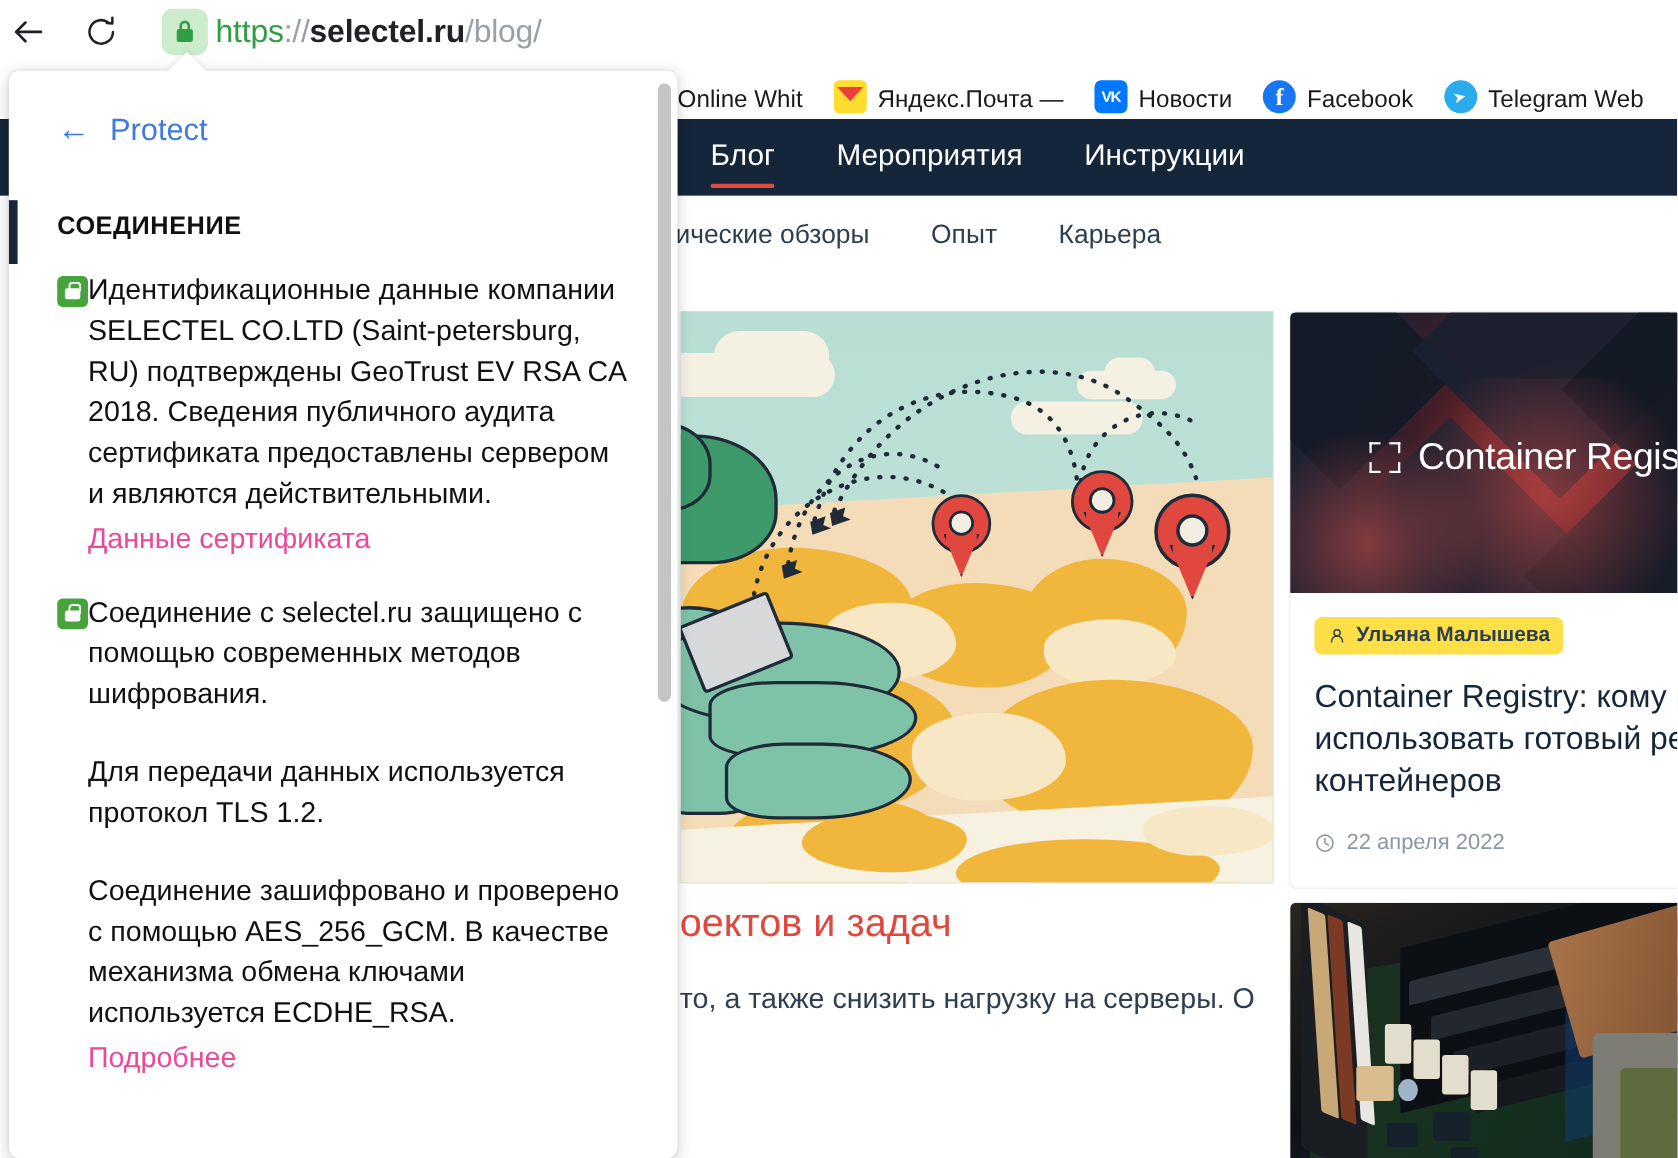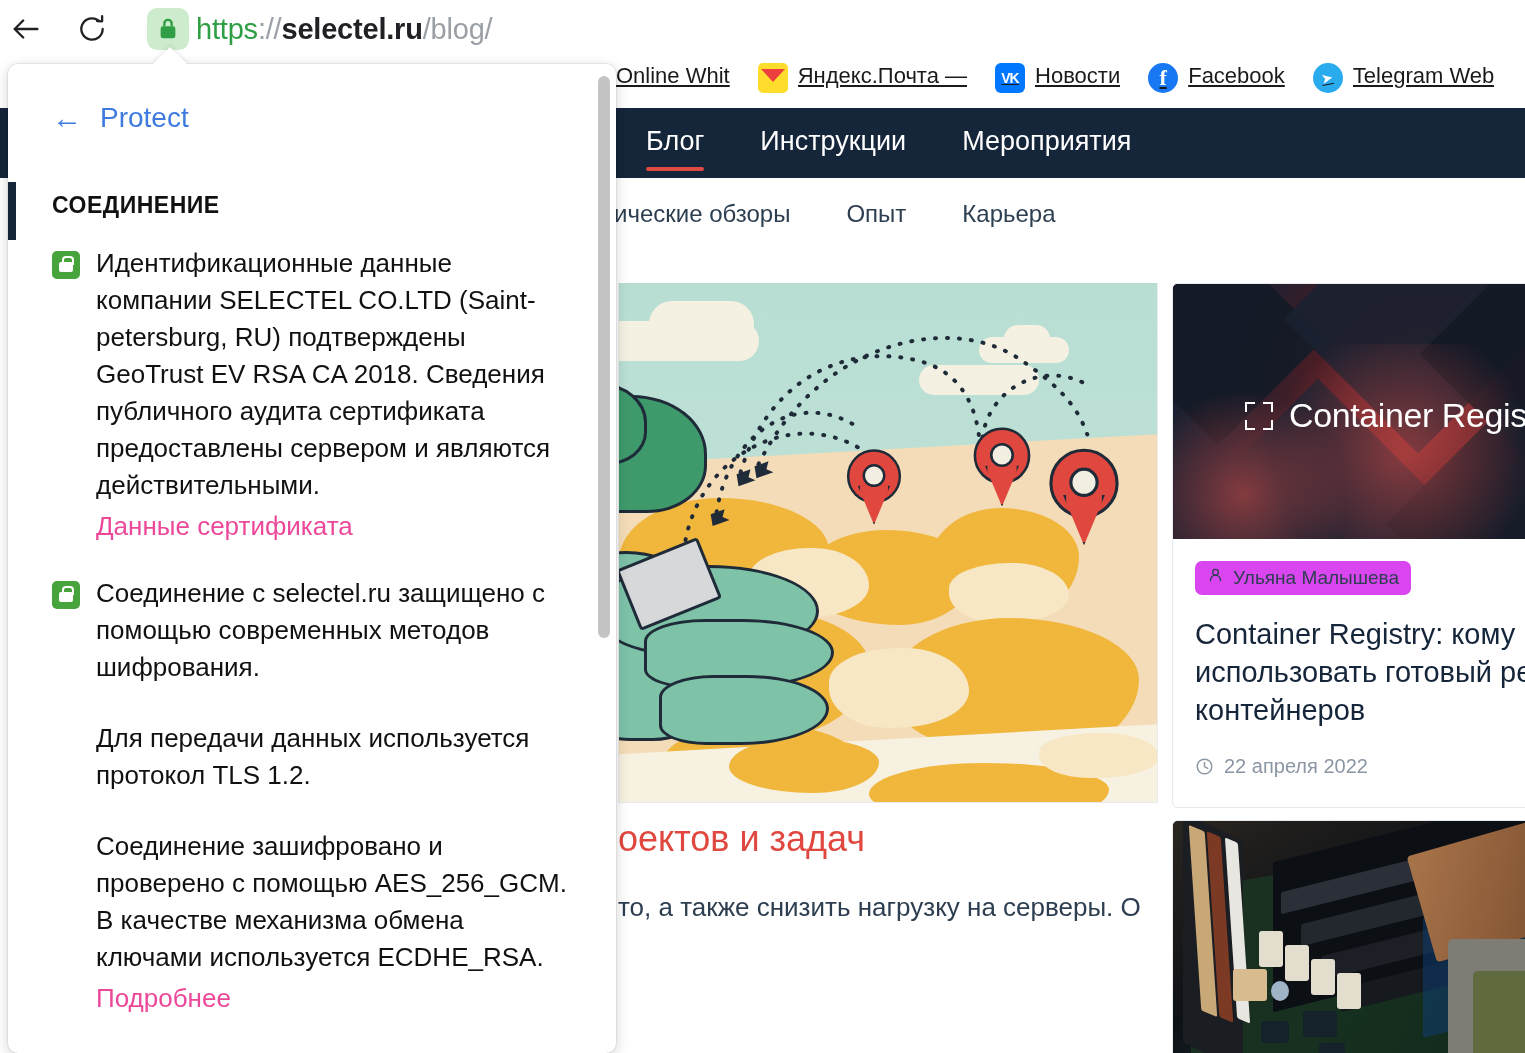--- a/index.html
+++ b/index.html
@@ -23,22 +23,22 @@
   .url { position:absolute; left:196px; top:9px; height:40px; display:flex; align-items:center;
          font-size:29px; letter-spacing:-0.2px; white-space:nowrap; }
   .url .scheme { color:#2f9e44; }
   .url .sep { color:#9aa0a6; }
   .url .host { color:#202124; font-weight:bold; }
   .url .path { color:#9aa0a6; }
 
   
   .bookmarks { position:absolute; left:0; top:58px; width:1525px; height:50px; background:#fff;
                display:flex; align-items:center; overflow:hidden; }
-  .bm { display:flex; align-items:flex-start; gap:10px; padding:0 14px; height:40px; white-space:nowrap;
-        font-size:22px; color:#1a1a1a; cursor:pointer;text-decoration:underline; }
+  .bm { display:flex; align-items:flex-end; gap:10px; padding:0 14px; height:40px; white-space:nowrap;
+        font-size:22px; color:#1a1a1a; cursor:pointer; }
   .bm:first-child { padding-left:10px; }
   .bm .bm-label { overflow:hidden; }
   .bm-ico { width:30px; height:30px; flex:0 0 30px; border-radius:6px;
             display:flex; align-items:center; justify-content:center; font-size:17px;
             color:#fff; font-weight:bold; }
   .ico-yamail { background:#ffdd2d; border-radius:5px; position:relative; overflow:hidden; }
   .ico-yamail:after { content:""; position:absolute; left:3px; top:6px; width:0; height:0;
                       border-left:12px solid transparent; border-right:12px solid transparent;
                       border-top:13px solid #ee3f3f; }
   .ico-vk { background:#0077ff; font-size:14px; letter-spacing:-1px; }
@@ -106,23 +106,23 @@
   .cr-label { position:absolute; left:72px; top:112px; display:flex; align-items:center; gap:16px;
               color:#fff; font-size:34px; letter-spacing:-0.4px; white-space:nowrap; z-index:5; }
   .cr-mark { width:28px; height:28px; position:relative; flex:0 0 28px; }
   .cr-mark span { position:absolute; width:10px; height:10px; border:2.5px solid #fff; }
   .cr-mark .tl { left:0; top:0; border-right:none; border-bottom:none; }
   .cr-mark .tr { right:0; top:0; border-left:none; border-bottom:none; }
   .cr-mark .bl { left:0; bottom:0; border-right:none; border-top:none; }
   .cr-mark .br { right:0; bottom:0; border-left:none; border-top:none; }
 
   .card-body { padding:22px 22px 0 22px; }
-  .author-chip { display:inline-flex; gap:9px; background:#d946ef;
+  .author-chip { display:inline-flex; align-items:center; gap:9px; background:#fde047;
                  border-radius:7px; padding:6px 12px; font-size:19px; color:#2c3e50;
-                 white-space:nowrap; cursor:pointer; }
+                 white-space:nowrap; cursor:pointer;font-weight:bold; }
   .card-title { margin-top:20px; font-size:29px; line-height:38px; color:#15253a;
                 white-space:nowrap; overflow:hidden; cursor:pointer; }
   .card-date { margin-top:26px; display:flex; align-items:center; gap:10px;
                font-size:20px; color:#8b96a3; white-space:nowrap; }
 
   .card-2 { top:712px; height:341px; border-bottom:none; }
   .hw-photo { position:relative; width:100%; height:341px; overflow:hidden;
               background:#1b1a18; }
   .hw-l { position:absolute; border-radius:2px; }
 
@@ -135,21 +135,21 @@
                 background:#fff; transform:rotate(45deg);
                 box-shadow:-2px -2px 4px rgba(0,0,0,.07); z-index:40; }
   .darkstrip { position:absolute; left:0; top:118px; width:8px; height:58px; background:#15253a; z-index:45;}
   .popup-scroll { position:absolute; right:6px; top:12px; width:12px; height:562px;
                   background:#c4c4c4; border-radius:6px; cursor:pointer; z-index:30; }
   .popup-inner { position:absolute; left:0; top:0; width:608px; height:989px; padding:0 44px; }
   .pp-back { display:flex; align-items:center; gap:18px; margin-top:38px; cursor:pointer; }
   .pp-back .arr { font-size:30px; color:#3f7ae0; line-height:1; }
   .pp-back .lbl { font-size:28px; color:#3f7ae0; }
   .pp-section { margin-top:58px; font-size:23px; font-weight:bold; letter-spacing:.5px; color:#111; }
-  .pp-row { display:flex; gap:16px; margin-top:26px;justify-content:space-between; }
+  .pp-row { display:flex; margin-top:26px;justify-content:space-between; }
   .pp-lock { flex:0 0 28px; width:28px; height:28px; background:#47a33b; border-radius:5px;
              margin-top:6px; display:flex; align-items:center; justify-content:center; }
   .pp-lock i { display:block; width:14px; height:10px; background:#fff; border-radius:2px;
                position:relative; margin-top:3px; }
   .pp-lock i:before { content:""; position:absolute; left:3px; top:-6px; width:8px; height:7px;
                       border:2px solid #fff; border-bottom:none; border-radius:4px 4px 0 0; }
   .pp-text { font-size:26px; line-height:37px; color:#111; }
   .pp-link { display:block; font-size:26px; line-height:37px; color:#ec4899; cursor:pointer;
              margin-top:4px; }
   .pp-para { margin-top:34px; font-size:26px; line-height:37px; color:#111; }
@@ -157,22 +157,22 @@
 </head>
 <body>
 
 <div id="root">
 
   <div class="page">
 
     <div class="site-topnav">
       <div class="topnav-inner">
         <div class="topnav-item active">Блог</div>
+        <div class="topnav-item">Мероприятия</div>
         <div class="topnav-item">Инструкции</div>
-        <div class="topnav-item">Мероприятия</div>
       </div>
     </div>
 
     <div class="site-subnav">
       <div class="subnav-inner">
         <div class="subnav-item">ические обзоры</div>
         <div class="subnav-item">Опыт</div>
         <div class="subnav-item">Карьера</div>
       </div>
     </div>

